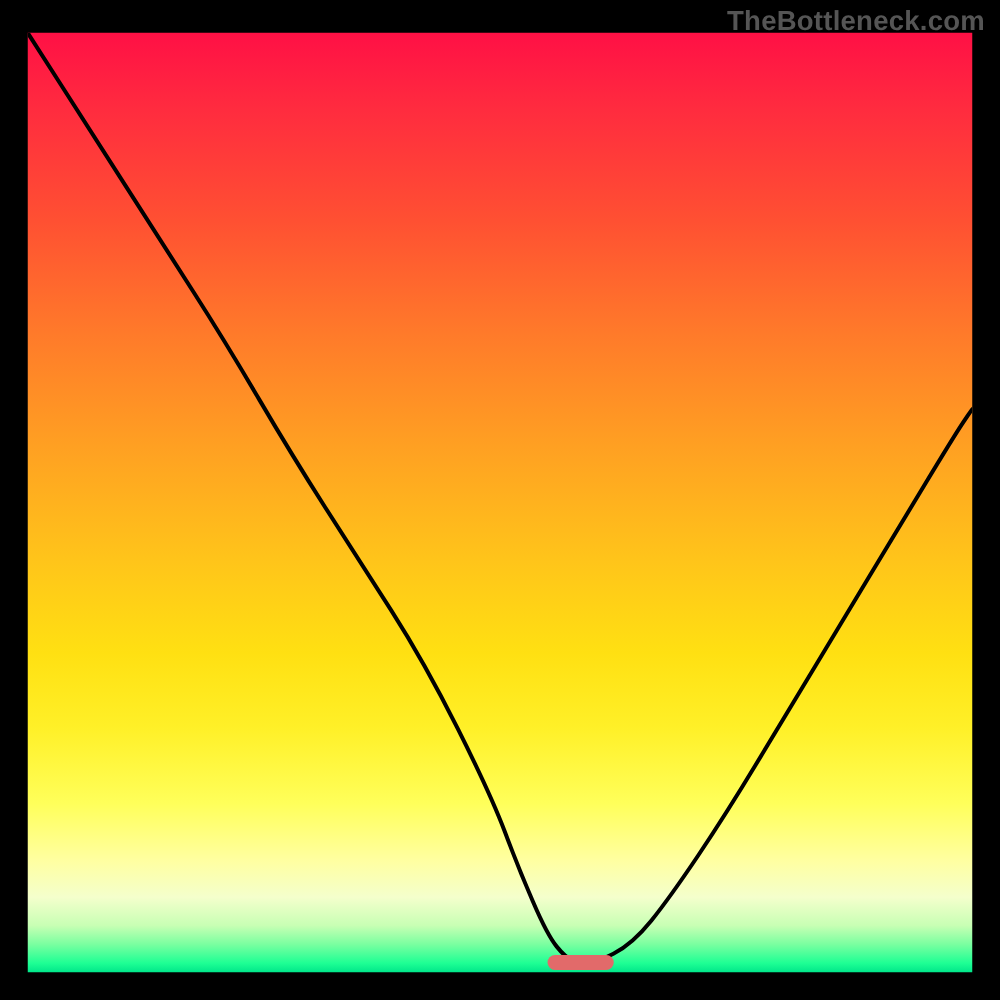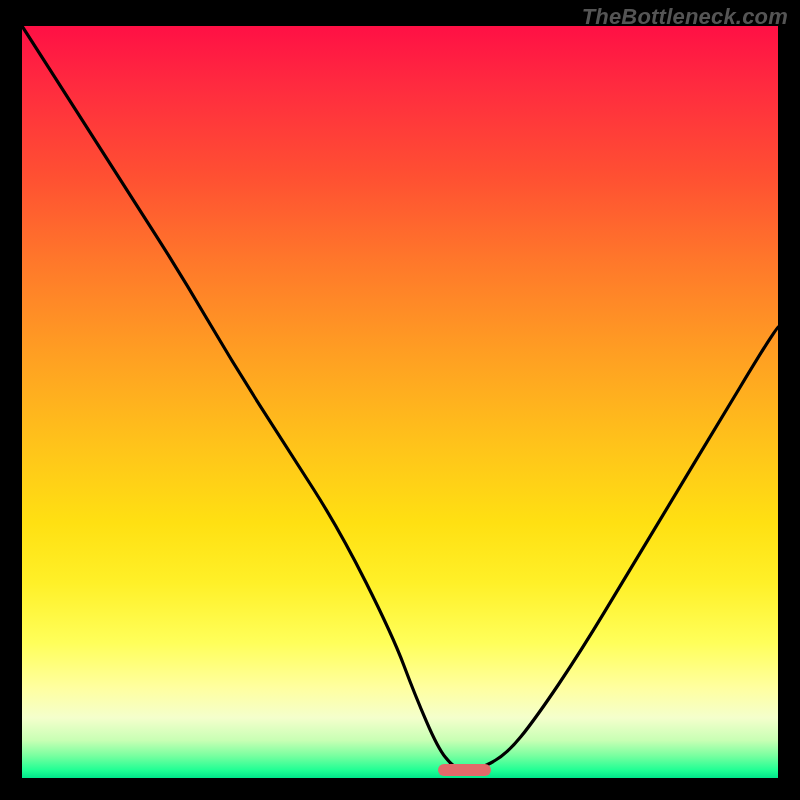--- a/index.html
+++ b/index.html
@@ -9,21 +9,20 @@
     height: 800px;
     background: #000;
     overflow: hidden;
     font-family: Arial, Helvetica, sans-serif;
   }
   .frame {
     position: relative;
     width: 800px;
     height: 660px;
     background: #000;
-    font-style: italic;
   }
   .watermark {
     position: absolute;
     top: 4px;
     right: 12px;
     color: #555;
     font-size: 22px;
     font-weight: 600;
     letter-spacing: 0.2px;
     z-index: 5;

